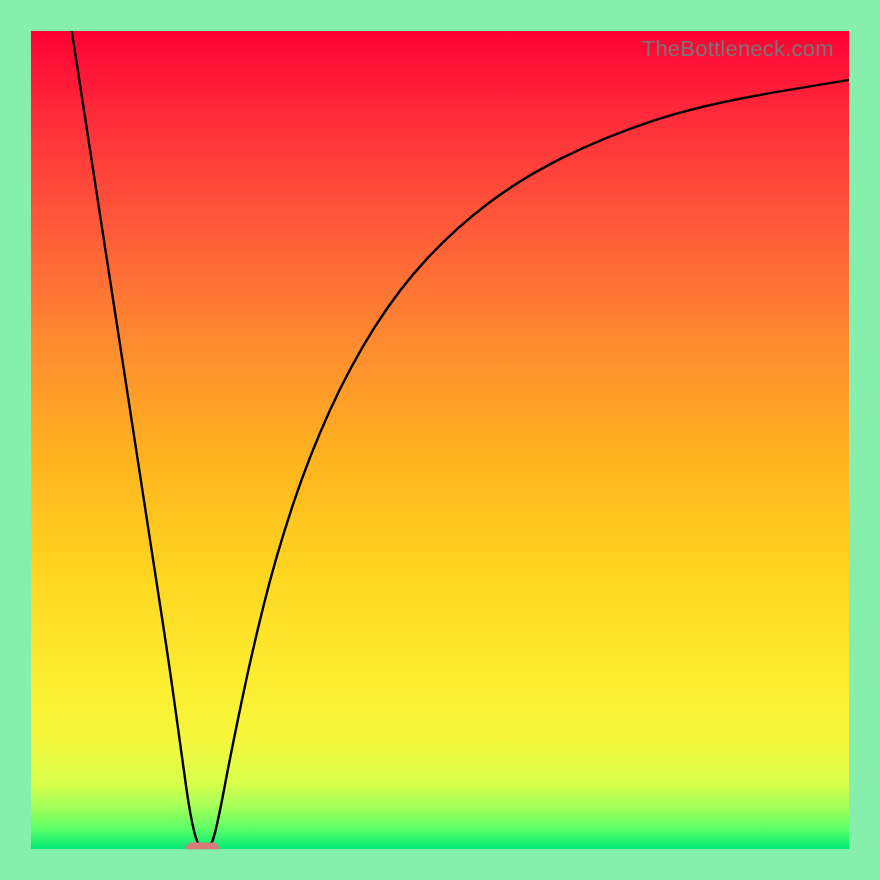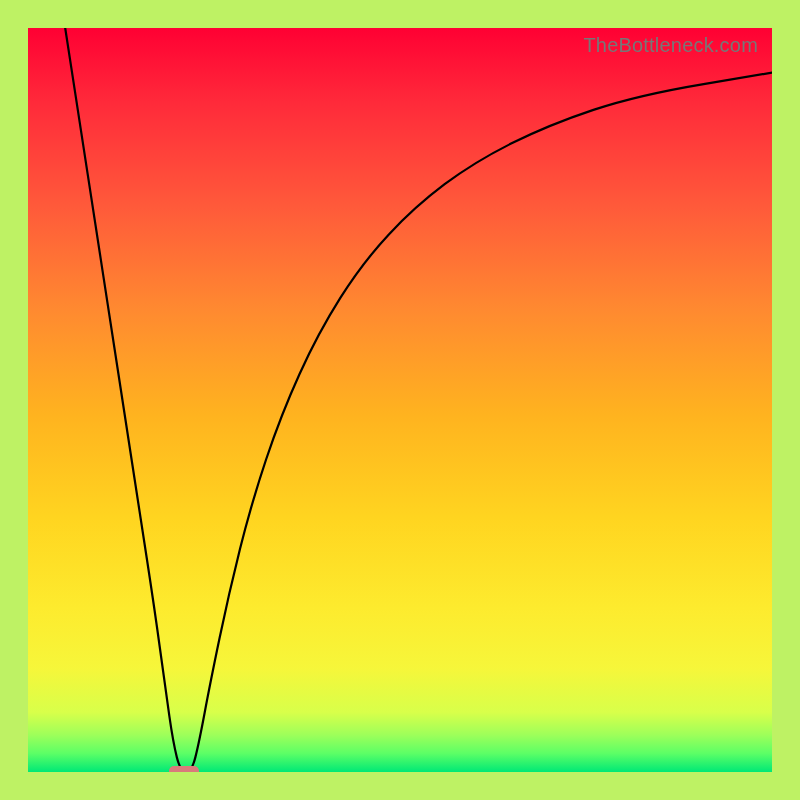--- a/index.html
+++ b/index.html
@@ -8,21 +8,21 @@
     width: 800px;
     height: 800px;
     overflow: hidden;
     background: #000;
     font-family: Arial, Helvetica, sans-serif;
   }
   .frame {
     position: relative;
     width: 800px;
     height: 800px;
-    background: #bef264;
+    background: #86efac;
   }
   .plot {
     position: absolute;
     left: 28px;
     top: 28px;
     width: 744px;
     height: 744px;
     overflow: hidden;
   }
   .gradient {

